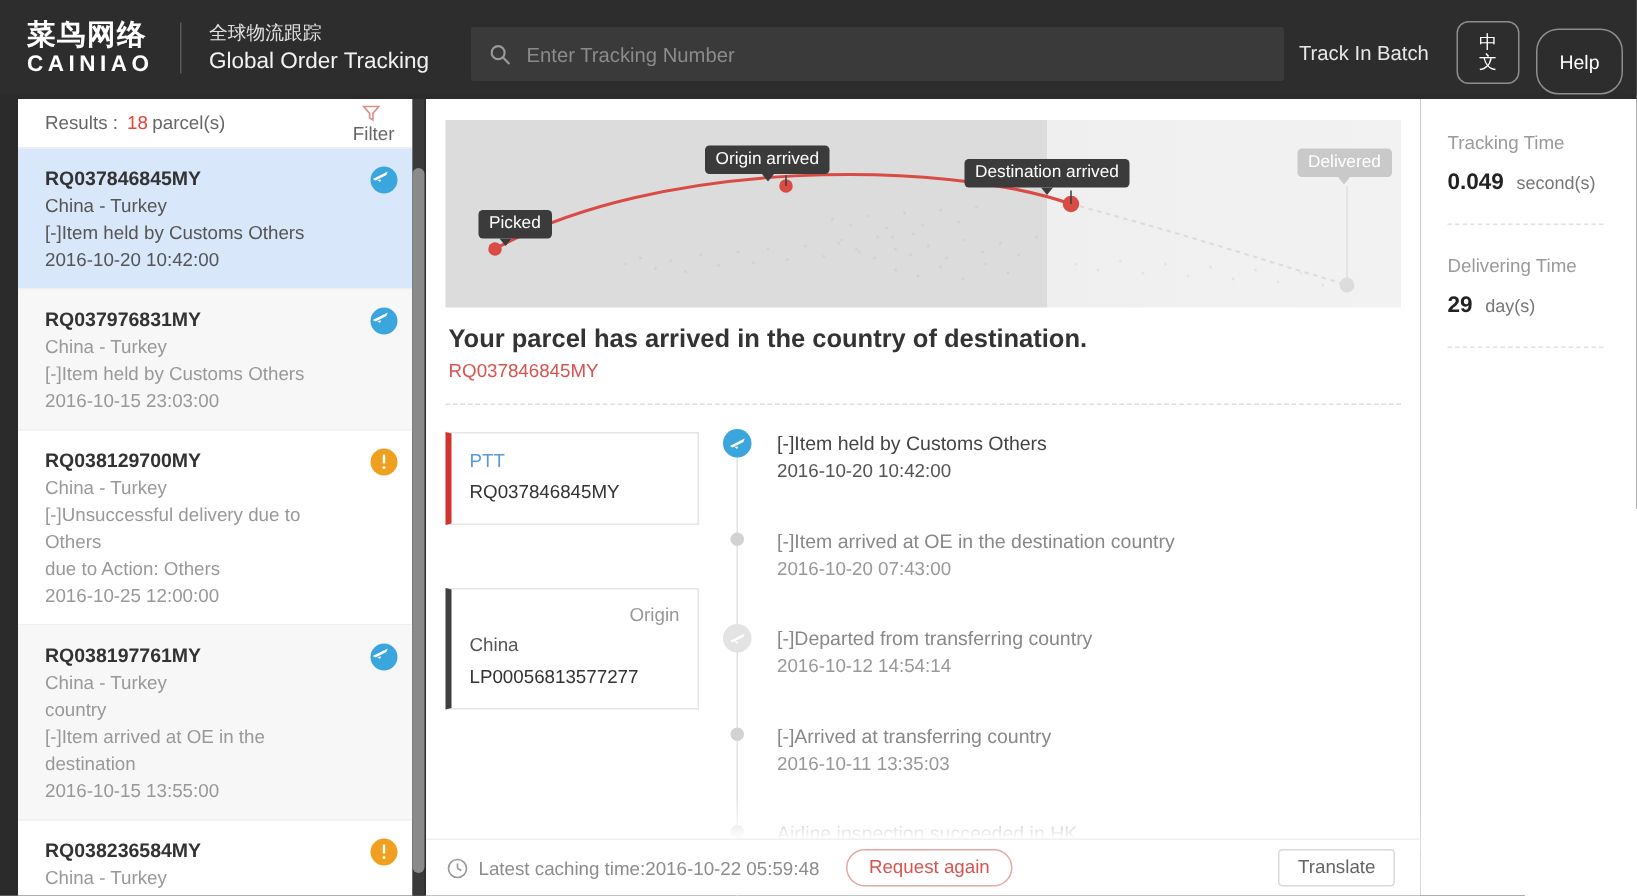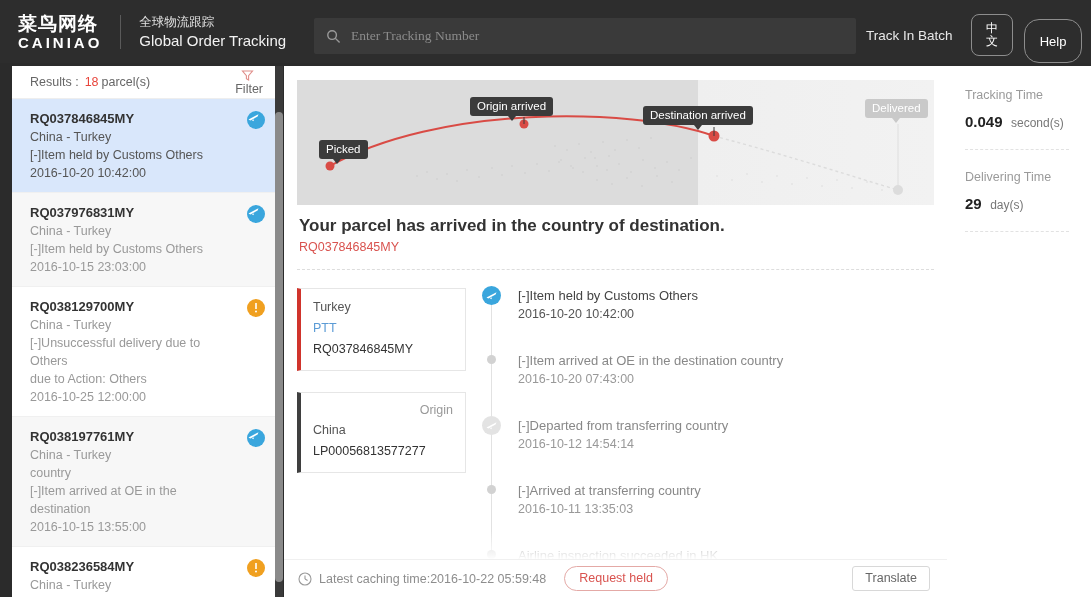--- a/index.html
+++ b/index.html
@@ -54,21 +54,21 @@
     display: flex; align-items: center;
   }
   .search-icon {
     margin: 0 10px 0 12px;
     width: 15px; height: 15px;
     flex: none;
   }
   .search-input {
     background: transparent; border: none; outline: none;
     color: #d8d8d8; font-size: 13.5px;
-    font-family: Liberation Serif, serif;
+    font-family: Liberation Sans, sans-serif;
     width: 480px;
   }
   .search-input::placeholder { color: #8b8b8b; }
   .track-batch {
     position: absolute; left: 866px; top: 28px;
     color: #e8e8e8; font-size: 13.5px;
     cursor: pointer;
   }
   .lang-btn {
     position: absolute; left: 971px; top: 14px;
@@ -508,21 +508,20 @@
     <div class="node-badge" style="left:173px; top:17px;">Origin arrived</div>
     <div class="node-badge" style="left:346px; top:26px;">Destination arrived</div>
     <div class="node-badge muted" style="left:568px; top:19px;">Delivered</div>
   </div>
 
   <div class="headline">Your parcel has arrived in the country of destination.</div>
   <div class="headline-no">RQ037846845MY</div>
   <div class="dashed-sep"></div>
 
   <div class="addr-card dest">
-    <div class="addr-line">Turkey</div>
     <div class="addr-link">PTT</div>
     <div class="addr-code">RQ037846845MY</div>
   </div>
 
   <div class="addr-card orig">
     <div class="addr-kind">Origin</div>
     <div class="addr-line">China</div>
     <div class="addr-code">LP00056813577277</div>
   </div>
 
@@ -568,21 +567,21 @@
 
   <div class="fade-bottom"></div>
 
   <div class="bottom-bar">
     <svg class="clock-icon" width="14" height="14" viewBox="0 0 14 14">
       <circle cx="7" cy="7" r="6" fill="none" stroke="#9a9a9a" stroke-width="1.1"></circle>
       <line x1="7" y1="7" x2="7" y2="3.6" stroke="#9a9a9a" stroke-width="1.1"></line>
       <line x1="7" y1="7" x2="9.6" y2="8.4" stroke="#9a9a9a" stroke-width="1.1"></line>
     </svg>
     <span class="cache-text">Latest caching time:2016-10-22 05:59:48</span>
-    <button class="request-btn">Request held</button>
+    <button class="request-btn">Request again</button>
     <button class="translate-btn">Translate</button>
   </div>
 </div>
 
 <div class="rightpanel">
   <div class="rp-label">Tracking Time</div>
   <div class="rp-value-row">
     <span class="rp-value">0.049</span>
     <span class="rp-unit">second(s)</span>
   </div>

